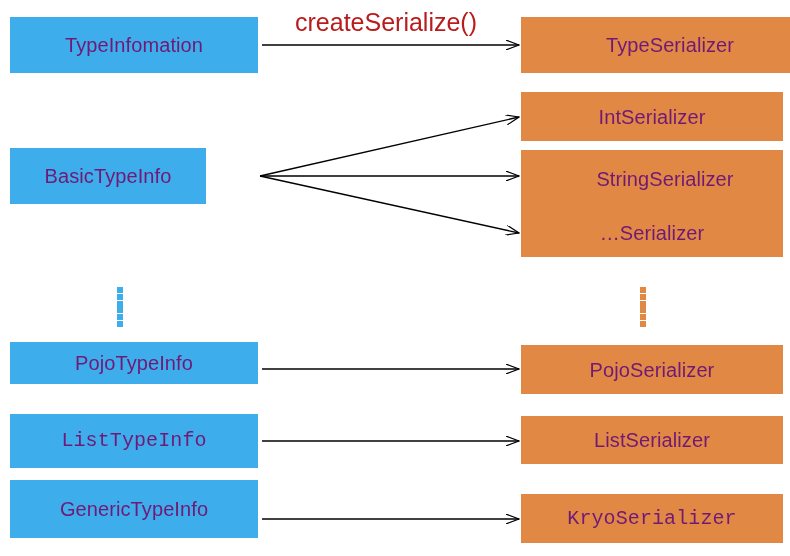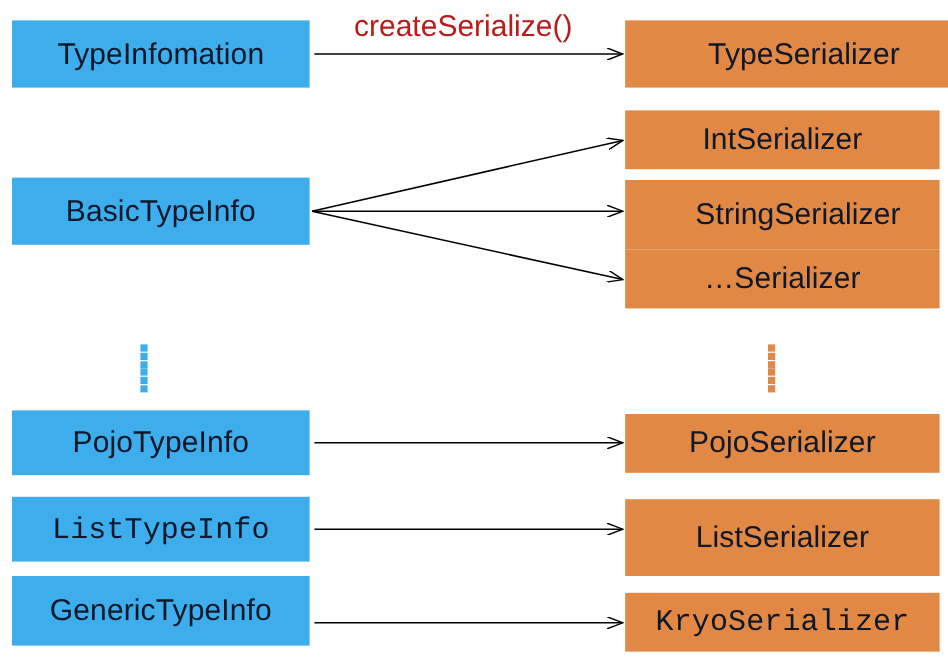--- a/index.html
+++ b/index.html
@@ -16,22 +16,22 @@
     height: 556px;
     background: #ffffff;
     overflow: hidden;
   }
   .node {
     position: absolute;
     display: flex;
     align-items: center;
     justify-content: center;
     box-sizing: border-box;
-    font-size: 25px;
-    color: #0f172a;
+    font-size: 20px;
+    color: #701a75;
     line-height: 1;
     letter-spacing: 0.1px;
     white-space: nowrap;
   }
   .node.left  { background: #3DADEC; }
   .node.right { background: #E08844; }
 
   .edge-label {
     position: absolute;
     font-size: 25px;
@@ -85,24 +85,24 @@
     <line x1="262" y1="369" x2="519" y2="369" stroke="#000000" stroke-width="1.3" marker-end="url(#ah)"></line>
 
     <line x1="262" y1="441" x2="519" y2="441" stroke="#000000" stroke-width="1.3" marker-end="url(#ah)"></line>
 
     <line x1="262" y1="519" x2="519" y2="519" stroke="#000000" stroke-width="1.3" marker-end="url(#ah)"></line>
   </svg>
 
   <div class="node left" style="left:10px; top:17px; width:248px; height:56px;">
     <span>TypeInfomation</span>
   </div>
-  <div class="node left" style="left:10px; top:148px; width:248px; height:56px;">
+  <div class="node left" style="left:10px; top:148px; width:196px; height:56px;">
     <span>BasicTypeInfo</span>
   </div>
-  <div class="node left" style="left:10px; top:342px; width:248px; height:54px;">
+  <div class="node left" style="left:10px; top:342px; width:248px; height:42px;">
     <span>PojoTypeInfo</span>
   </div>
   <div class="node left" style="left:10px; top:414px; width:248px; height:54px;font-family:Liberation Mono, monospace;">
     <span>ListTypeInfo</span>
   </div>
   <div class="node left" style="left:10px; top:480px; width:248px; height:58px;justify-content:center;">
     <span>GenericTypeInfo</span>
   </div>
 
   <div class="node right" style="left:521px; top:17px; width:298px; height:56px;">
@@ -113,21 +113,21 @@
   </div>
   <div class="node right" style="left:521px; top:150px; width:262px; height:58px;padding-left:26px;">
     <span>StringSerializer</span>
   </div>
   <div class="node right" style="left:521px; top:208px; width:262px; height:49px;">
     <span>…Serializer</span>
   </div>
   <div class="node right" style="left:521px; top:345px; width:262px; height:49px;">
     <span>PojoSerializer</span>
   </div>
-  <div class="node right" style="left:521px; top:416px; width:262px; height:64px;">
+  <div class="node right" style="left:521px; top:416px; width:262px; height:48px;">
     <span>ListSerializer</span>
   </div>
   <div class="node right" style="left:521px; top:494px; width:262px; height:49px;font-family:Liberation Mono, monospace;">
     <span>KryoSerializer</span>
   </div>
 
   <div class="edge-label" style="left:295px; top:10px;">createSerialize()</div>
 
   <div class="ellipsis blue" style="left:117px; top:287px; width:6px; height:40px;">
     <i></i>

